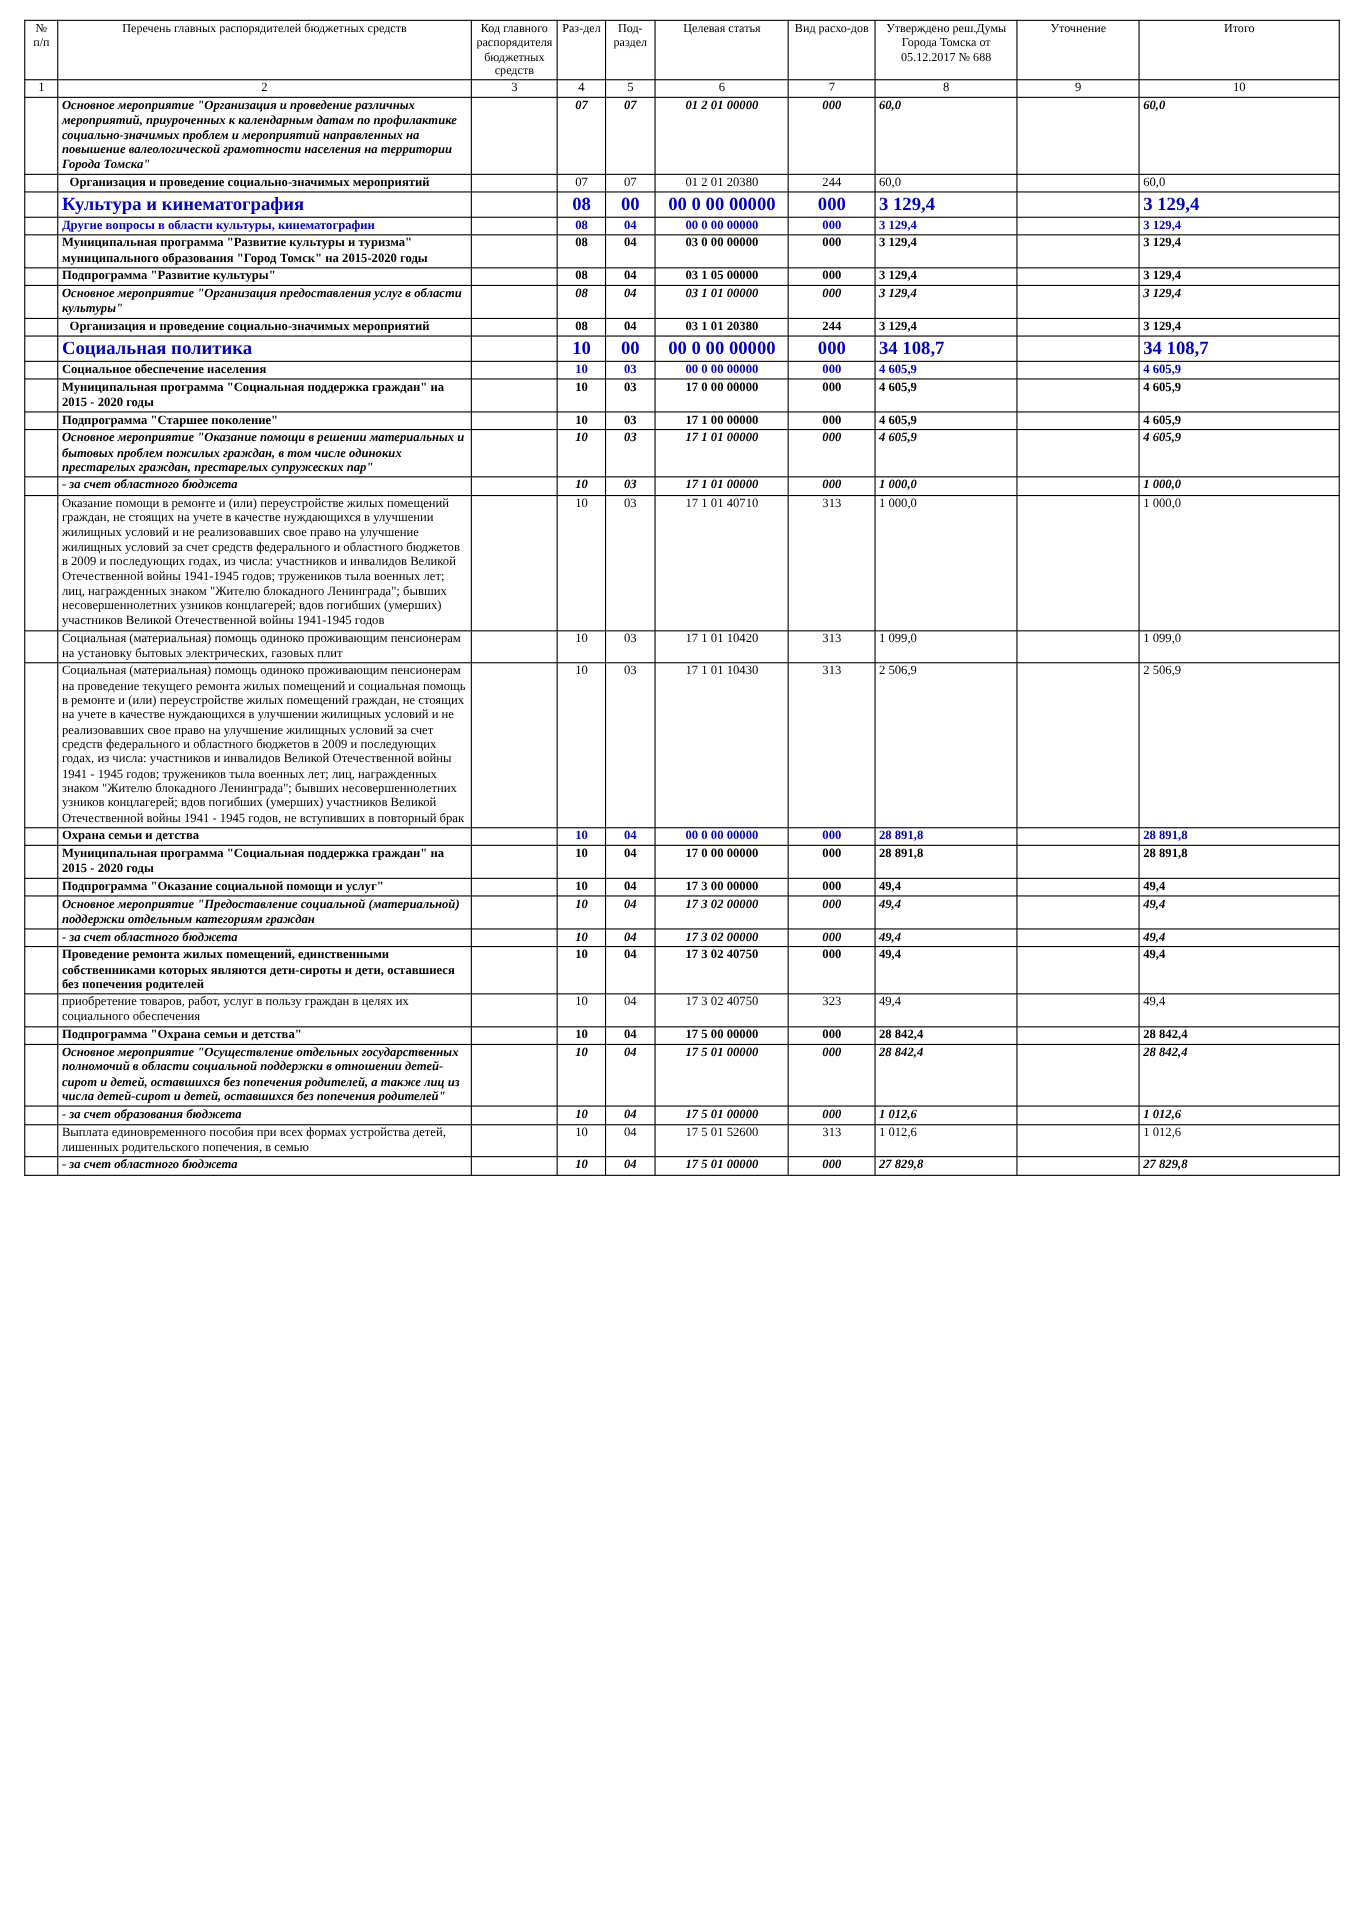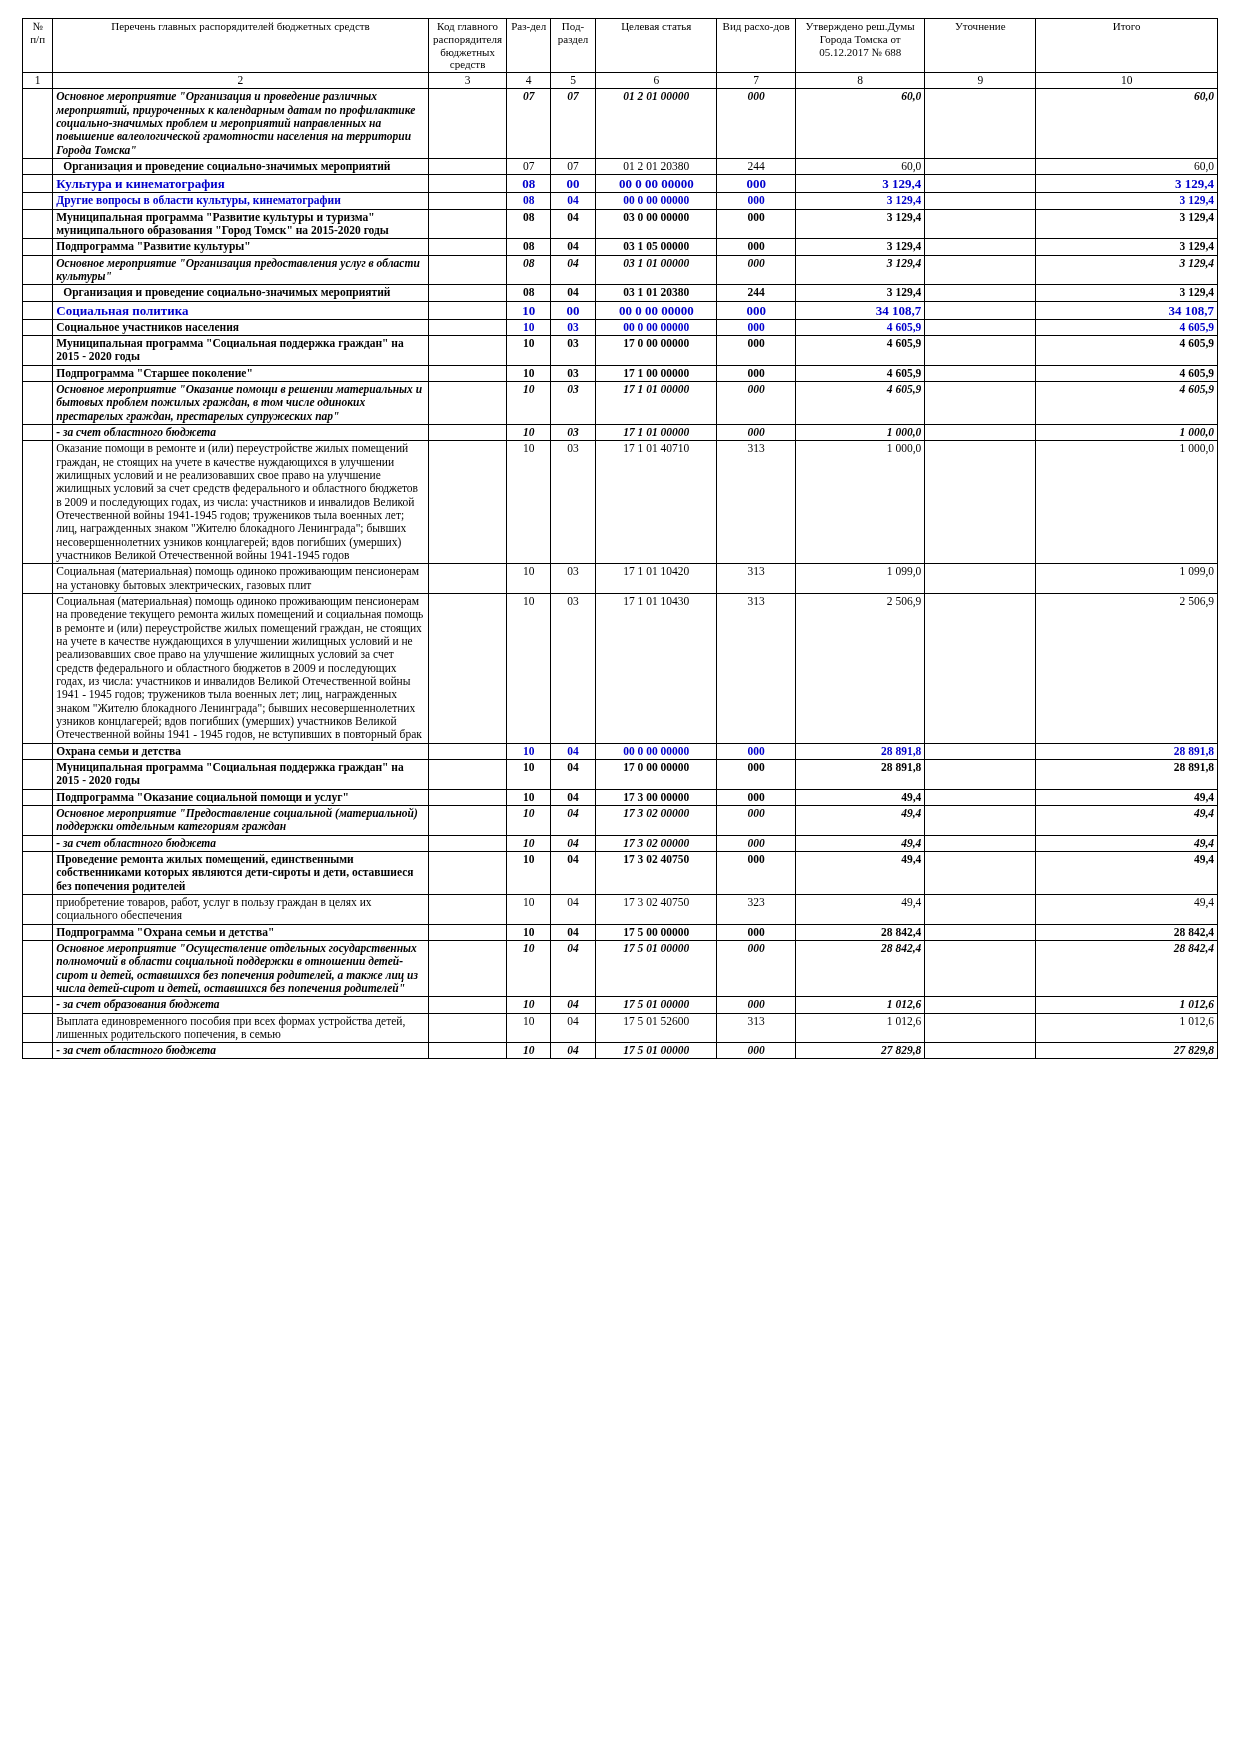--- a/index.html
+++ b/index.html
@@ -51,27 +51,27 @@
     font-size: 11px;
     vertical-align: middle;
     padding: 3px 2px;
     line-height: 1.14;
   }
   thead tr.numrow th {
     font-size: 11.5px;
     padding: 1px 2px;
   }
   td.c { text-align: center; }
-  td.r { text-align: right; padding-right: 6px; }
+  td.r { padding-right: 6px; }
   td.l { text-align: left; }
 
   .ital { font-style: italic; font-weight: bold; }
   .bold { font-weight: bold; }
   .blue { color: #0000cc; font-weight: bold; }
-  .big { font-size: 13px; }
+  .big { font-size: 17px; }
   .indent1 { padding-left: 10px !important; font-family: Liberation Serif, serif; }
 </style>
 </head>
 <body>
 
 <div class="page">
   <table class="budget">
     <colgroup>
       <col class="c-num">
       <col class="c-name">
@@ -215,21 +215,21 @@
           <td class="c blue big">10</td>
           <td class="c blue big">00</td>
           <td class="c blue big">00 0 00 00000</td>
           <td class="c blue big">000</td>
           <td class="r blue big">34 108,7</td>
           <td class="c blue big"></td>
           <td class="r blue big">34 108,7</td>
         </tr>
         <tr>
           <td class="l bold"></td>
-          <td class="l bold">Социальное участников населения</td>
+          <td class="l bold">Социальное обеспечение населения</td>
           <td class="c blue"></td>
           <td class="c blue">10</td>
           <td class="c blue">03</td>
           <td class="c blue">00 0 00 00000</td>
           <td class="c blue">000</td>
           <td class="r blue">4 605,9</td>
           <td class="c blue"></td>
           <td class="r blue">4 605,9</td>
         </tr>
         <tr>

